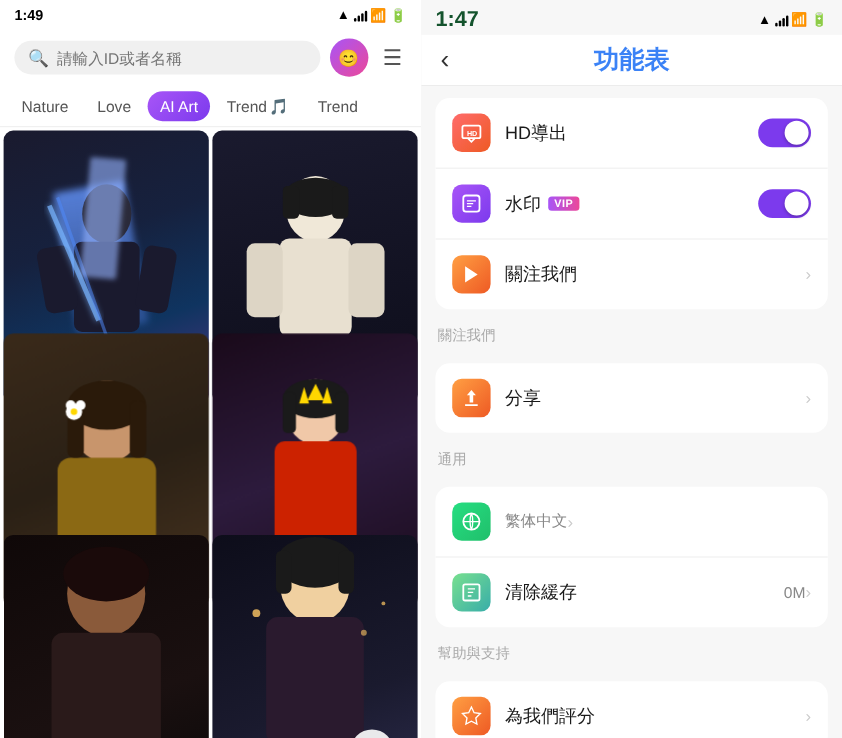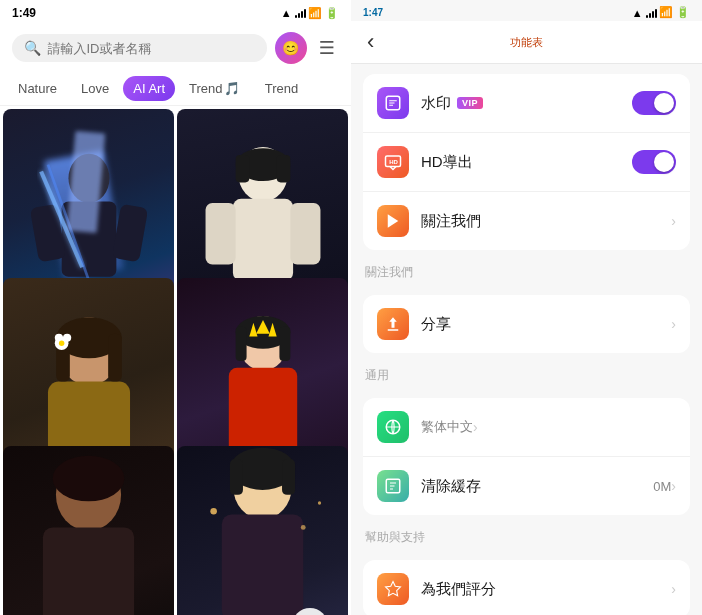--- a/index.html
+++ b/index.html
@@ -235,23 +235,23 @@
 
     .right-top-bar {
       padding: 6px 12px 2px;
       display: flex;
       align-items: center;
       justify-content: space-between;
       background: #f7f7f7;
     }
 
     .time-right {
-      font-size: 10px;
+      font-size: 18px;
       font-weight: 700;
-      color: #0369a1;
+      color: #14532d;
     }
 
     .status-icons-right {
       display: flex;
       align-items: center;
       gap: 3px;
       font-size: 11px;
     }
 
     .right-header {
@@ -267,23 +267,23 @@
       font-size: 22px;
       color: #333;
       cursor: pointer;
       line-height: 1;
     }
 
     .right-title {
       position: absolute;
       left: 50%;
       transform: translateX(-50%);
-      font-size: 11px;
-      font-weight: 400;
-      color: #c2410c;
+      font-size: 21px;
+      font-weight: 700;
+      color: #3b82f6;
     }
 
     .right-content {
       flex: 1;
       overflow-y: auto;
       scrollbar-width: none;
       background: #f7f7f7;
     }
 
     .right-content::-webkit-scrollbar { display: none; }
@@ -606,42 +606,42 @@
   <div class="right-header">
     <span class="back-btn">‹</span>
     <span class="right-title">功能表</span>
   </div>
 
   <div class="right-content">
 
     <div class="section-card">
 
       <div class="menu-row">
+        <div class="menu-icon-box icon-red">
+          <svg width="18" height="18" viewBox="0 0 24 24" fill="white">
+            <rect x="2" y="4" width="20" height="14" rx="2" stroke="white" stroke-width="2" fill="none"></rect>
+            <text x="7" y="15" font-size="8" fill="white" font-weight="bold">HD</text>
+            <path d="M8 18l4 4 4-4" stroke="white" stroke-width="2" fill="none"></path>
+          </svg>
+        </div>
+        <span class="menu-label">HD導出</span>
+        <div class="toggle"></div>
+      </div>
+
+      <div class="menu-row">
         <div class="menu-icon-box icon-purple">
           <svg width="18" height="18" viewBox="0 0 24 24" fill="white">
             <rect x="3" y="3" width="18" height="18" rx="3" stroke="white" stroke-width="2" fill="none"></rect>
             <path d="M7 9h10M7 12h7M7 15h5" stroke="white" stroke-width="1.5"></path>
           </svg>
         </div>
         <span class="menu-label">
           <span>水印</span>
           <span class="vip-badge">VIP</span>
         </span>
-        <div class="toggle"></div>
-      </div>
-
-      <div class="menu-row">
-        <div class="menu-icon-box icon-red">
-          <svg width="18" height="18" viewBox="0 0 24 24" fill="white">
-            <rect x="2" y="4" width="20" height="14" rx="2" stroke="white" stroke-width="2" fill="none"></rect>
-            <text x="7" y="15" font-size="8" fill="white" font-weight="bold">HD</text>
-            <path d="M8 18l4 4 4-4" stroke="white" stroke-width="2" fill="none"></path>
-          </svg>
-        </div>
-        <span class="menu-label">HD導出</span>
         <div class="toggle"></div>
       </div>
 
       <div class="menu-row">
         <div class="menu-icon-box icon-orange">
           <svg width="18" height="18" viewBox="0 0 24 24" fill="white">
             <polygon points="5,3 19,12 5,21" fill="white"></polygon>
           </svg>
         </div>
         <span class="menu-label">關注我們</span>

